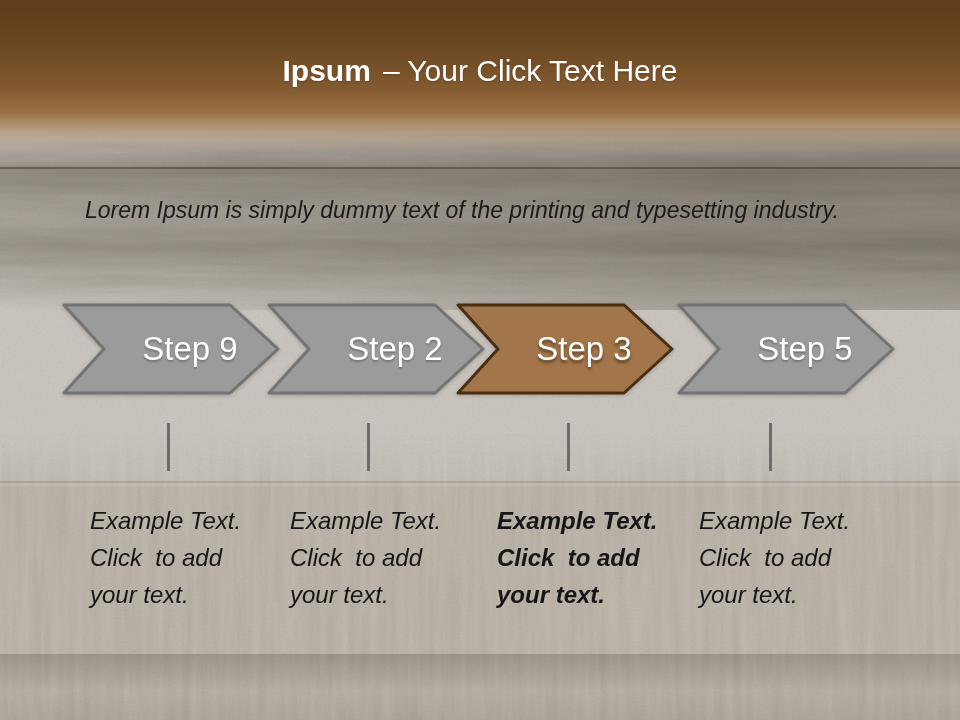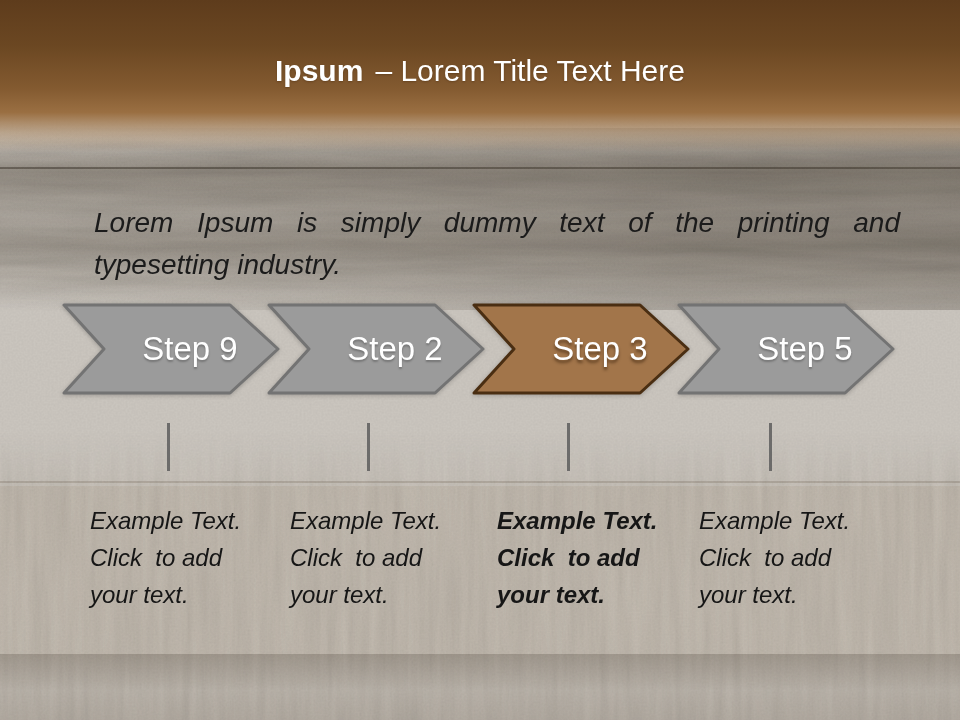--- a/index.html
+++ b/index.html
@@ -64,21 +64,21 @@
     position: absolute; top: 54px; left: 0; width: 960px;
     text-align: center; color: #ffffff; font-size: 30px;
     text-shadow: 0 1px 2px rgba(60,35,10,0.35);
     white-space: nowrap;
   }
   .title .kw { font-weight: bold; }
   .title .rest { font-weight: normal; margin-left: 12px; }
 
   .intro {
     position: absolute; top: 193px; left: 85px; width: 806px;
-    margin: 9px; font-size: 28px; font-style: italic; color: #1b1b1b;
+    margin: 0; font-size: 23px; font-style: italic; color: #1b1b1b;
     line-height: 1.5; text-align: justify;
   }
 
   .step-arrow { position: absolute; top: 303px; width: 218px; height: 92px;
     filter: drop-shadow(0 1px 2px rgba(0,0,0,0.22)); }
   .step-arrow svg { position: absolute; top: 0; left: 0; display: block; }
   .step-arrow .shape-body { fill: #9b9b9b; stroke: #737373; stroke-width: 3; stroke-linejoin: round; }
   .step-arrow.highlight .shape-body { fill: #a2754a; stroke: #4a2e12; }
   .step-label {
     position: absolute; top: 0; left: 42px; right: 4px; height: 92px;
@@ -91,21 +91,21 @@
   .connector { position: absolute; top: 423px; width: 3px; height: 48px;
     background: #5d5d5d; opacity: .85; }
 
   .desc {
     position: absolute; top: 502px; width: 180px;
     margin: 0; font-size: 24px; font-style: italic; color: #161616;
     line-height: 1.55; white-space: pre-wrap;
   }
   .desc.bold { font-weight: bold; }
 
-  .pos-a0 { left: 62px; }  .pos-a1 { left: 267px; } .pos-a2 { left: 472px; } .pos-a3 { left: 677px; }
+  .pos-a0 { left: 62px; }  .pos-a1 { left: 267px; } .pos-a2 { left: 456px; } .pos-a3 { left: 677px; }
   .pos-l0 { left: 167px; } .pos-l1 { left: 367px; } .pos-l2 { left: 567px; } .pos-l3 { left: 769px; }
   .pos-d0 { left: 90px; }  .pos-d1 { left: 290px; } .pos-d2 { left: 497px; } .pos-d3 { left: 699px; }
 </style>
 </head>
 <body>
 
 <div class="slide">
 
   <div class="tex tex-band1">
     <svg xmlns="http://www.w3.org/2000/svg" width="960" height="190">
@@ -148,21 +148,21 @@
             <feFuncA type="linear" slope="0" intercept="1"></feFuncA>
           </feComponentTransfer>
       </filter>
       <rect width="960" height="720" filter="url(#fnoise)"></rect>
     </svg>
   </div>
 
   <div class="header"></div>
 
   <div class="title">
-    <span class="kw">Ipsum</span><span class="rest">– Lorem Title Text Here</span>
+    <span class="kw">Ipsum</span><span class="rest">– Your Click Text Here</span>
   </div>
 
   <p class="intro">Lorem Ipsum is simply dummy text of the printing and typesetting industry.</p>
 
   <div class="step-arrow pos-a0">
     <svg width="218" height="92" viewBox="0 0 218 92">
         <polygon class="shape-body" points="2,2 168,2 216,46 168,90 2,90 42,46"></polygon>
       </svg>
     <div class="step-label">Step 9</div>
   </div>

